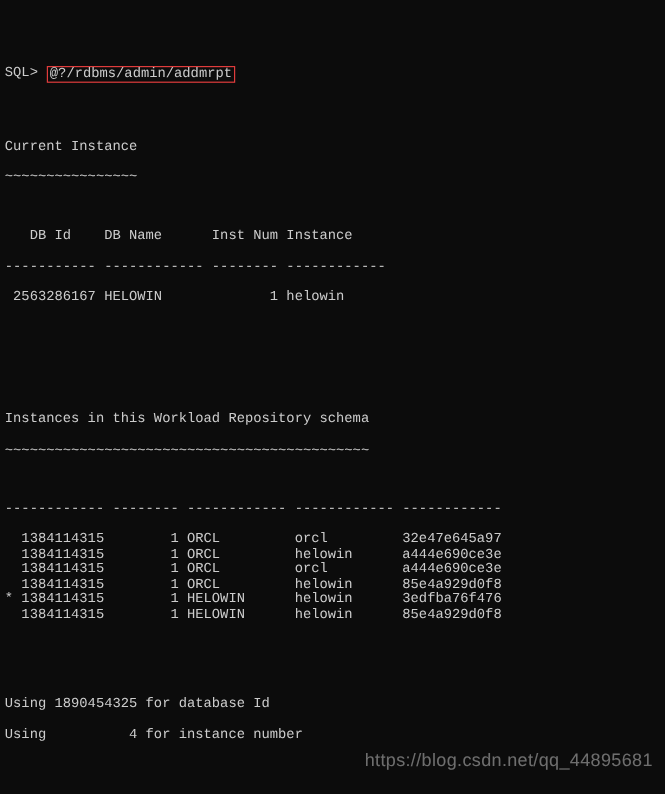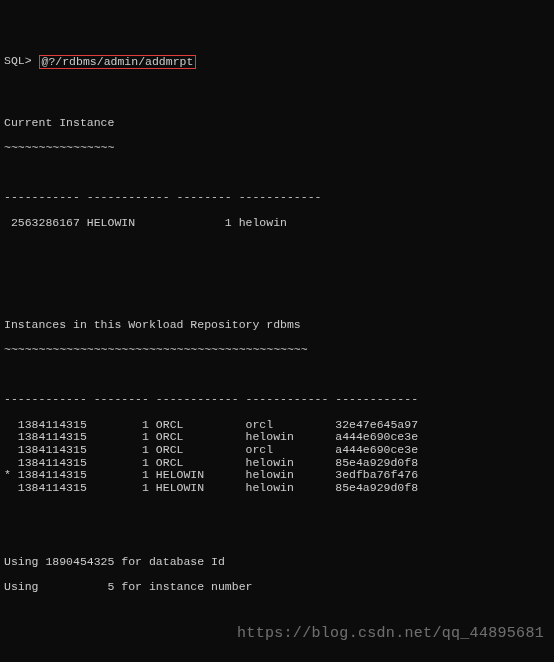--- a/index.html
+++ b/index.html
@@ -22,56 +22,57 @@
     padding: 0 2px;
     display: inline-block;
   }
   .section-title { margin-top: 10px; }
   .tilde { letter-spacing: 0; }
   .watermark {
     position: absolute;
     right: 10px;
     bottom: 20px;
     color: rgba(230,230,230,0.45);
-    font-family: Liberation Mono, monospace;
+    font-family: Liberation Sans, sans-serif;
     font-size: 15px;
     letter-spacing: 0.3px;
     pointer-events: none;
   }
 </style>
 </head>
 <body>
 
 
 
 <div class="prompt-line">
   <span>SQL&gt; </span><span class="red-box"><span>@?/rdbms/admin/addmrpt</span></span>
 </div>
 
 <div>
 <div class="section-title">Current Instance</div>
 <div class="tilde">~~~~~~~~~~~~~~~~</div>
 <div style="height:11px"></div>
+<div>   DB Id    DB Name      Inst Num Instance</div>
 <div>----------- ------------ -------- ------------</div>
 <div> 2563286167 HELOWIN             1 helowin</div>
 </div>
 
 <div style="height:14px"></div>
 
 <div>
-<div>Instances in this Workload Repository rdbms</div>
+<div>Instances in this Workload Repository schema</div>
 <div class="tilde">~~~~~~~~~~~~~~~~~~~~~~~~~~~~~~~~~~~~~~~~~~~~</div>
 <div style="height:11px"></div>
 <div>------------ -------- ------------ ------------ ------------</div>
 <div id="schema-rows"><div>  1384114315        1 ORCL         orcl         32e47e645a97</div><div>  1384114315        1 ORCL         helowin      a444e690ce3e</div><div>  1384114315        1 ORCL         orcl         a444e690ce3e</div><div>  1384114315        1 ORCL         helowin      85e4a929d0f8</div><div>* 1384114315        1 HELOWIN      helowin      3edfba76f476</div><div>  1384114315        1 HELOWIN      helowin      85e4a929d0f8</div></div>
 </div>
 
 <div style="height:11px"></div>
 <div>Using 1890454325 for database Id</div>
-<div>Using          5 for instance number</div>
+<div>Using          4 for instance number</div>
 
 
 
 
 
 
 
 
 
 

